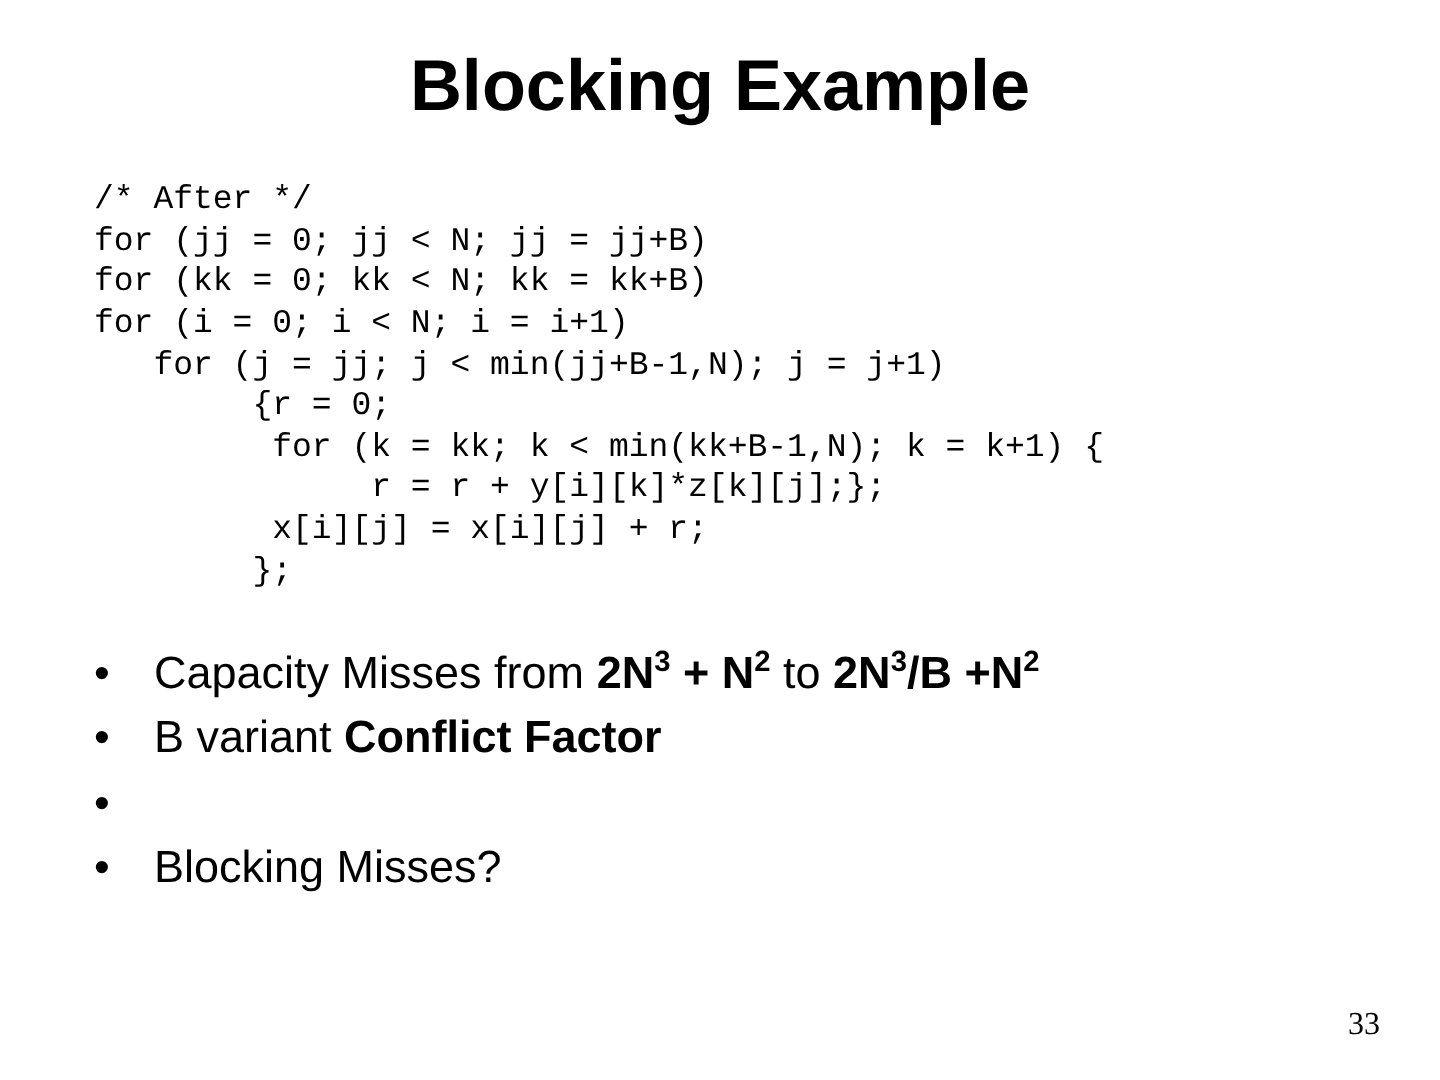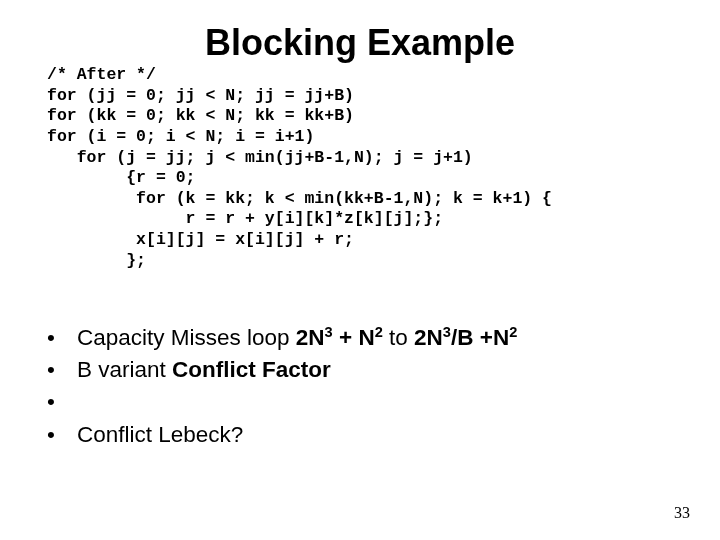--- a/index.html
+++ b/index.html
@@ -23,24 +23,24 @@
     position: absolute;
     top: 22px;
     left: 0;
     width: 720px;
     text-align: center;
     font-weight: bold;
     font-size: 36px;
   }
   .code {
     position: absolute;
-    top: 65px;
+    top: 90px;
     left: 47px;
     font-family: "Courier New", Courier, monospace;
-    font-weight: bold;
+    font-weight: normal;
     font-size: 16.5px;
     line-height: 1.25;
     white-space: pre;
   }
   .bullets {
     position: absolute;
     top: 322px;
     left: 47px;
     font-size: 22.5px;
     font-weight: normal;
@@ -88,33 +88,33 @@
 <span>        {r = 0;</span>
 <span>         for (k = kk; k &lt; min(kk+B-1,N); k = k+1) {</span>
 <span>              r = r + y[i][k]*z[k][j];};</span>
 <span>         x[i][j] = x[i][j] + r;</span>
 <span>        };</span></div>
 
   <div class="bullets">
     <div class="row">
       <span class="dot">•</span>
       <span>
-        <span>Capacity Misses loop </span><span class="b"><span>2N</span><span class="sup">3</span><span> + N</span><span class="sup">2</span></span><span>  to  </span><span class="b"><span>2N</span><span class="sup">3</span><span>/B </span><span>+N</span><span class="sup">2</span></span>
+        <span>Capacity Misses from </span><span class="b"><span>2N</span><span class="sup">3</span><span> + N</span><span class="sup">2</span></span><span>  to  </span><span class="b"><span>2N</span><span class="sup">3</span><span>/B </span><span>+N</span><span class="sup">2</span></span>
       </span>
     </div>
     <div class="row">
       <span class="dot">•</span>
       <span>
         <span>B variant </span><span class="b">Conflict Factor</span>
       </span>
     </div>
     <div class="row">
       <span class="dot">•</span>
     </div>
     <div class="row">
       <span class="dot">•</span>
-      <span>Conflict Lebeck?</span>
+      <span>Blocking Misses?</span>
     </div>
   </div>
 
   <div class="footer-right">33</div>
 
 </div>
 
 </body></html>

